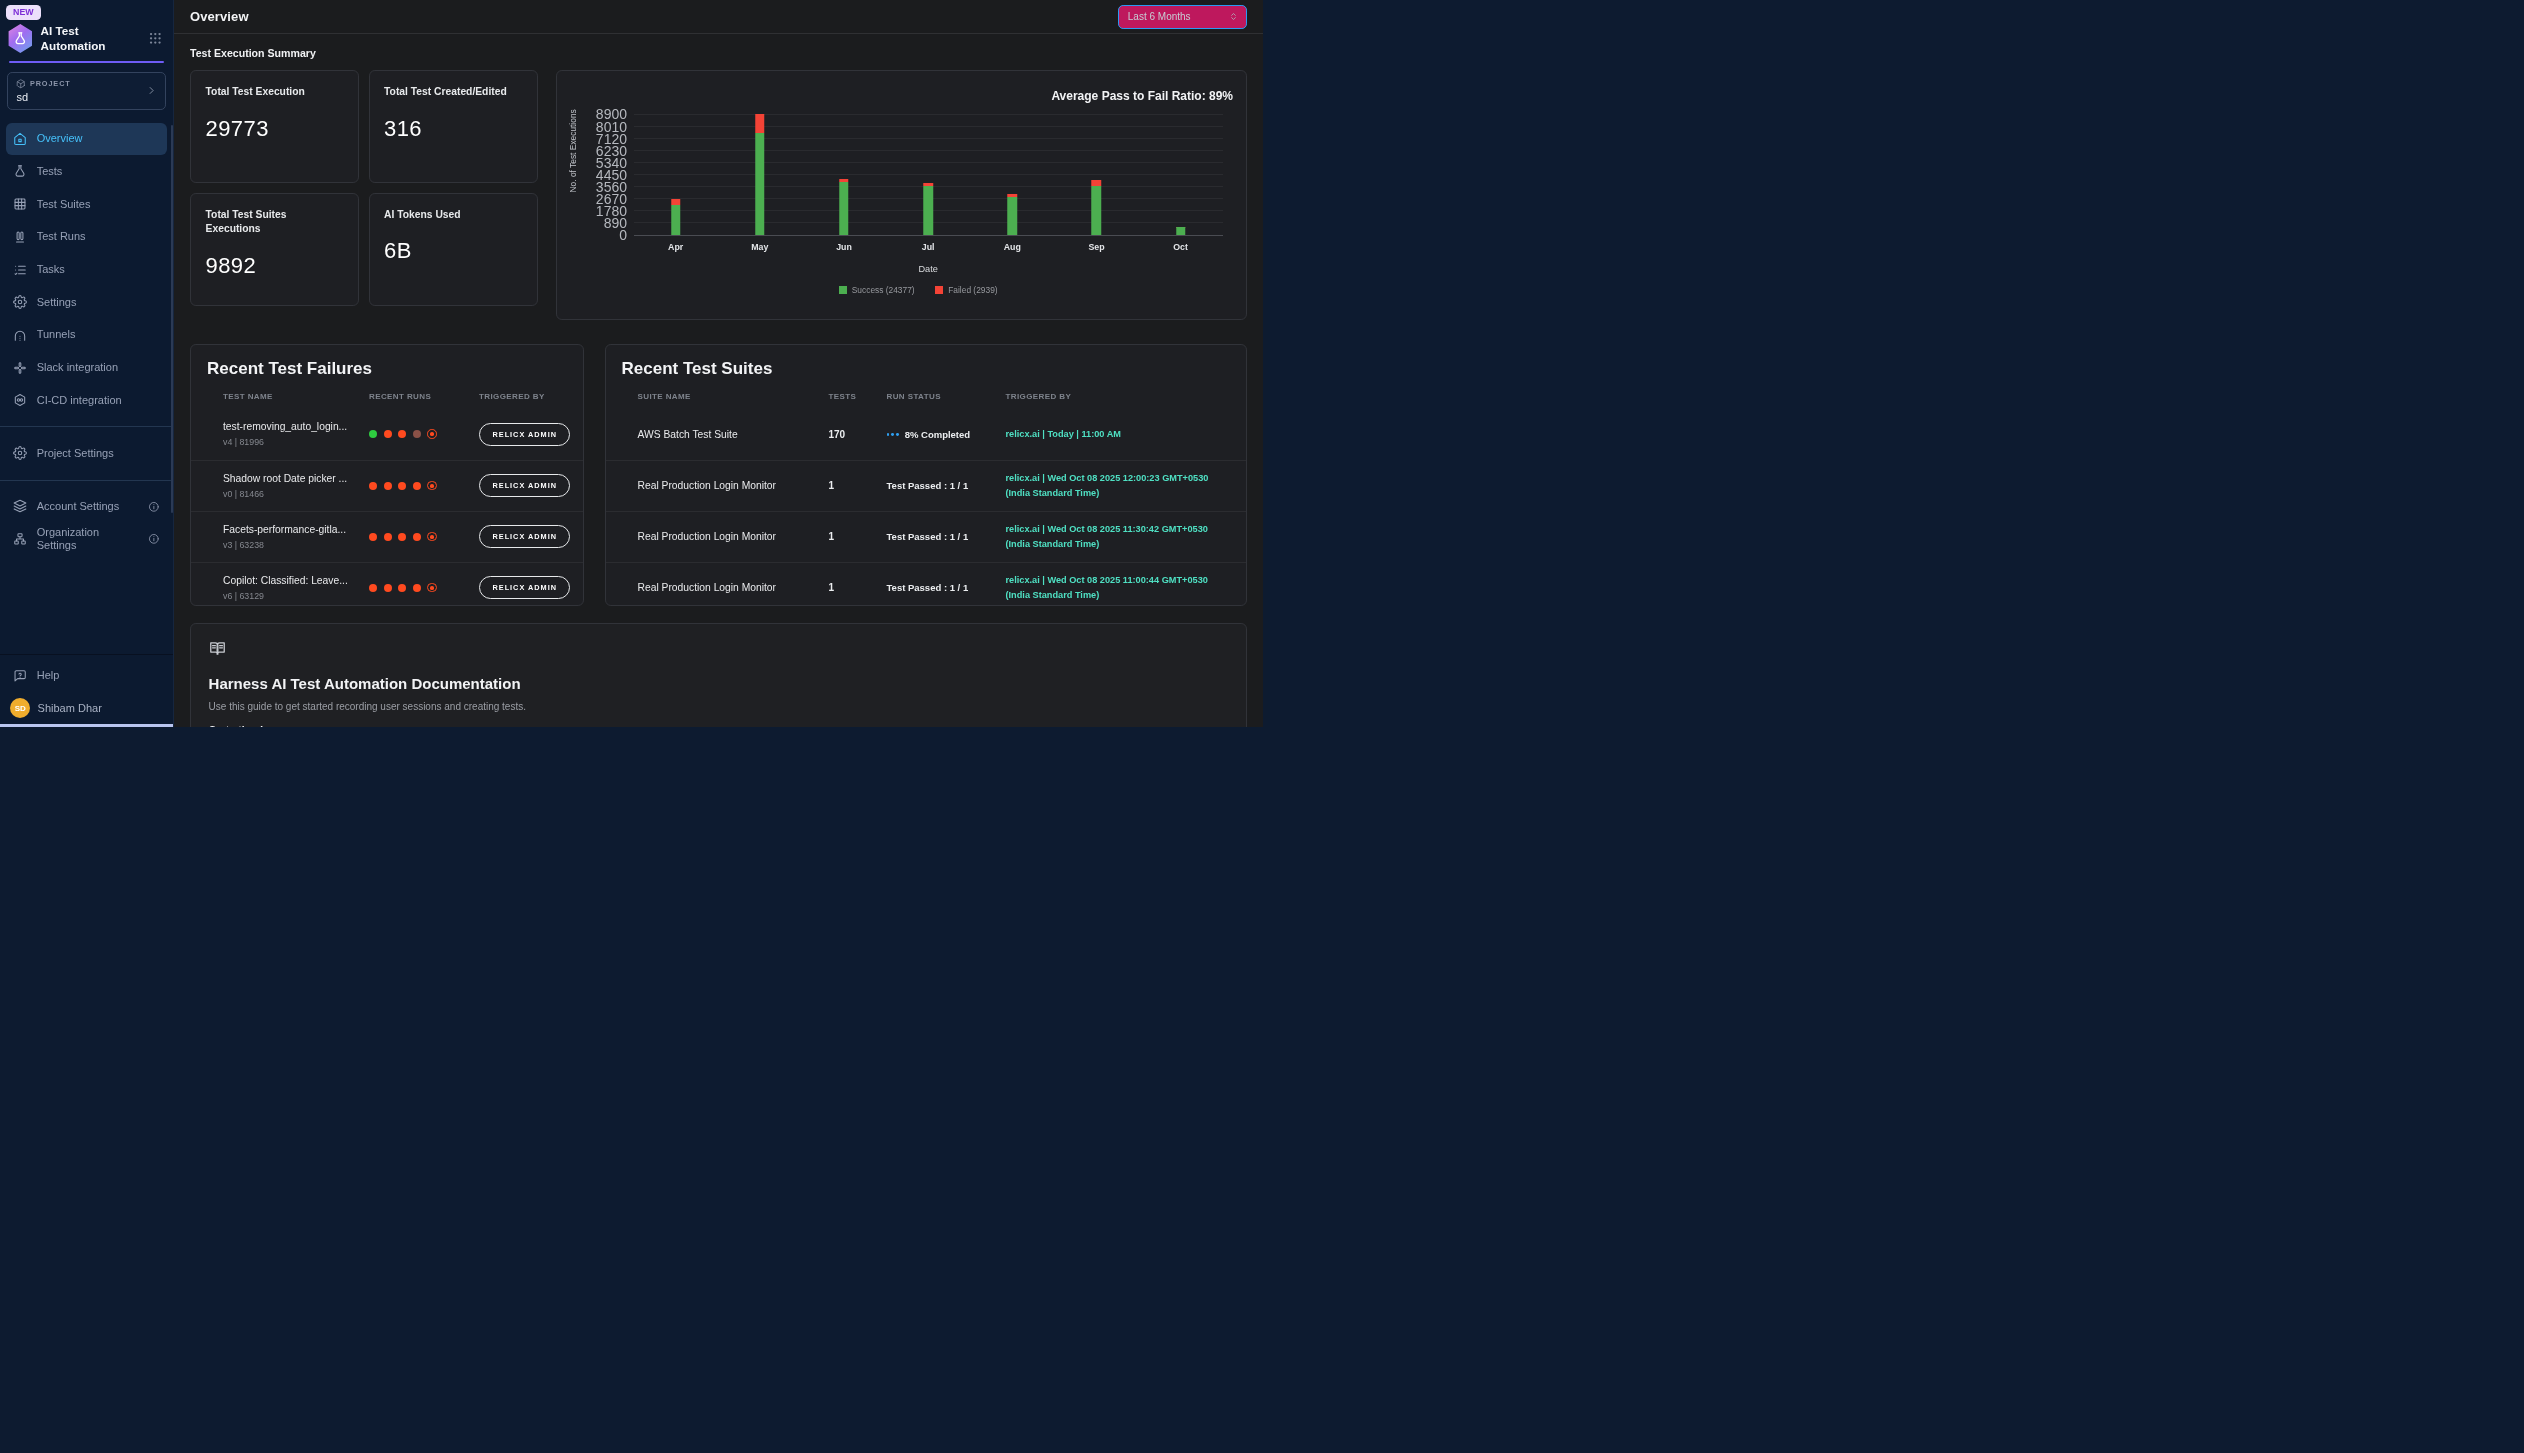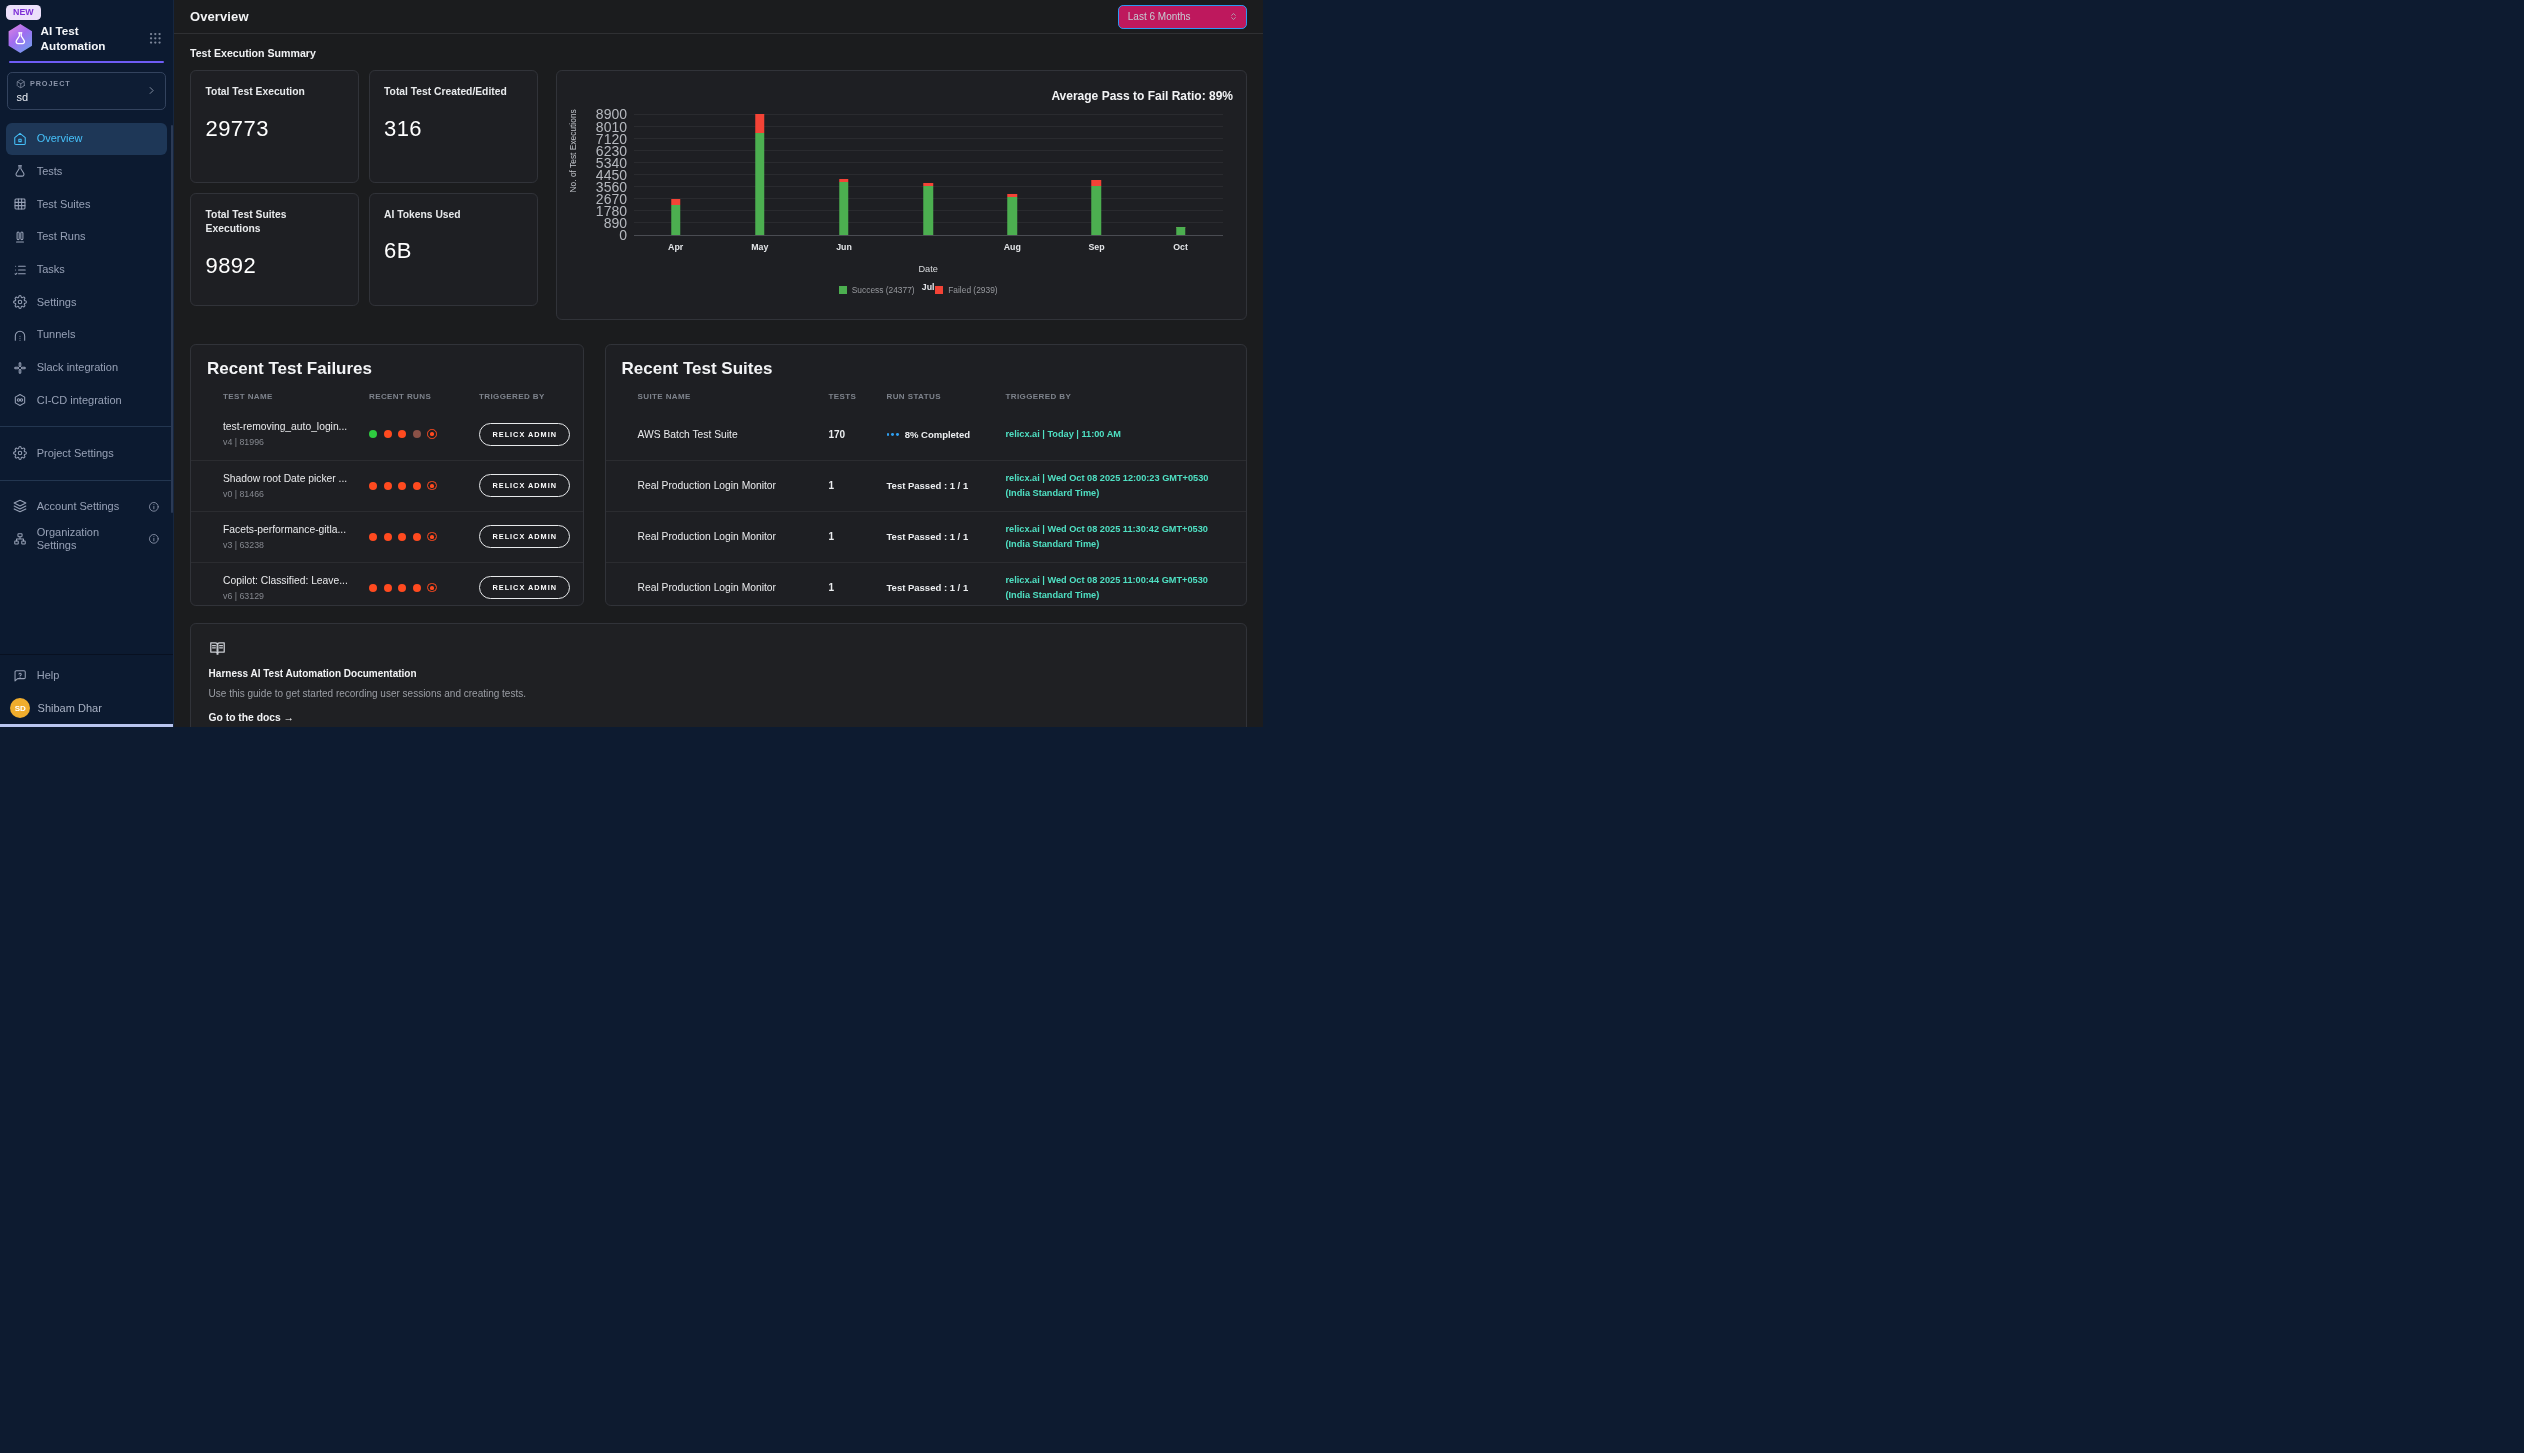--- a/index.html
+++ b/index.html
@@ -93,21 +93,21 @@
   .pill-btn { justify-self:start; border:1.1px solid #e6e8ea; color:#fff; background:transparent; border-radius:11.7px; padding:5.9px 12.5px; font-size:7.3px; font-weight:700; letter-spacing:1px; font-family:"Liberation Sans",sans-serif; cursor:pointer; white-space:nowrap; }
   .s-tests { color:#eceef0; font-size:10px; font-weight:600; }
   .s-status { color:#eceef0; font-size:9.5px; font-weight:600; display:flex; align-items:center; gap:5.9px; }
   .pdots { display:flex; gap:1.8px; }
   .pdots i { width:2.9px; height:2.9px; border-radius:50%; background:#2f9ff0; display:block; }
   .s-trig { color:#4fe0c3; font-size:9.2px; font-weight:700; line-height:1.55; max-width:220px; cursor:pointer; }
 
   .docs-panel { margin-top:17.6px; background:#1f2023; border:0.7px solid #313339; border-radius:5.9px; padding:16px 17.6px; }
   .docs-icon { width:17px; height:17px; color:#c9ccd2; }
   .docs-icon svg { width:17px; height:17px; }
-  .docs-title { color:#f2f3f5; font-size:10px; font-weight:700; margin-top:11px; }
+  .docs-title { color:#f2f3f5; font-size:15px; font-weight:700; margin-top:18px; }
   .docs-sub { color:#9b9ea5; font-size:10px; margin-top:8.8px; }
   .docs-cta { color:#f2f3f5; font-size:10.3px; font-weight:700; margin-top:13px; display:inline-block; cursor:pointer; }
 </style>
 </head>
 <body>
 
 <div id="app">
 
   <aside class="sidebar">
     <div class="sb-top">
@@ -384,21 +384,21 @@
                 <div class="xlab" style="left: 21.4286%;">May</div>
                 <div class="bar" style="left: 35.7143%;">
                   <div style="height:2.359550561797753%;background:#f44336"></div>
     <div style="height:43.82022471910113%;background:#4caf50"></div>
                 </div>
                 <div class="xlab" style="left: 35.7143%;">Jun</div>
                 <div class="bar" style="left: 50%;">
                   <div style="height:2.247191011235955%;background:#f44336"></div>
     <div style="height:41.01123595505618%;background:#4caf50"></div>
                 </div>
-                <div class="xlab" style="left: 50%; margin-top: 40px;">Jul</div>
+                <div class="xlab" style="left: 50%;">Jul</div>
                 <div class="bar" style="left: 64.2857%;">
                   <div style="height:2.8089887640449436%;background:#f44336"></div>
     <div style="height:31.235955056179776%;background:#4caf50"></div>
                 </div>
                 <div class="xlab" style="left: 64.2857%;">Aug</div>
                 <div class="bar" style="left: 78.5714%;">
                   <div style="height:5.280898876404494%;background:#f44336"></div>
     <div style="height:40.44943820224719%;background:#4caf50"></div>
                 </div>
                 <div class="xlab" style="left: 78.5714%;">Sep</div>

